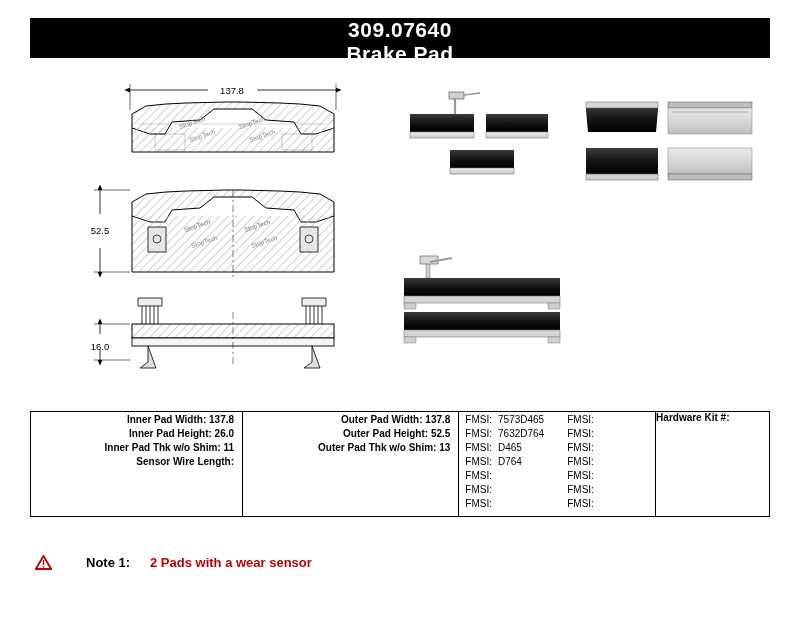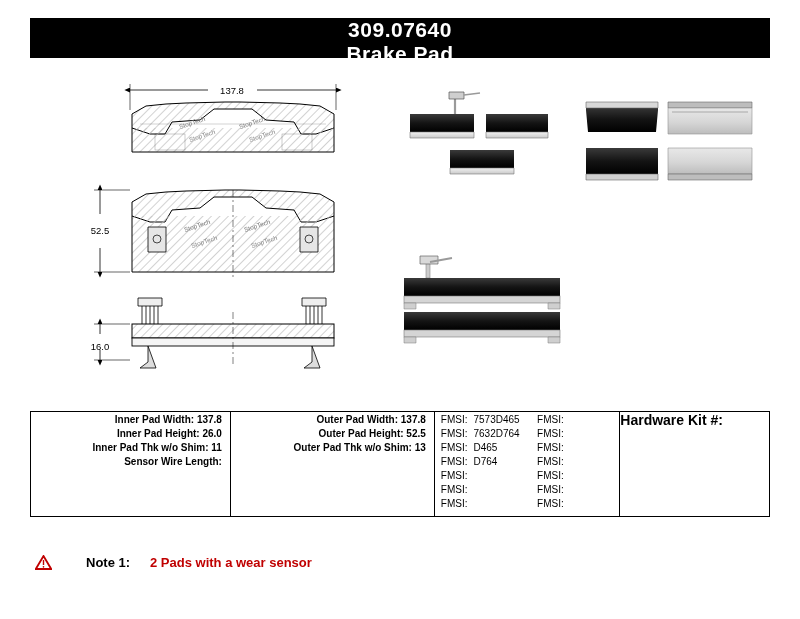--- a/index.html
+++ b/index.html
@@ -103,21 +103,21 @@
   }
   .fmsi-col-b {
     width: 50%;
     padding-left: 10px;
     box-sizing: border-box;
   }
   .fmsi-label { display: inline-block; }
   .fmsi-val { display: inline-block; padding-left: 6px; }
   .related-body {
     padding: 6px 8px;
-    font-size: 14px;
+    font-size: 10px;
     font-weight: bold;
   }
 
   
   .notes {
     position: absolute;
     left: 30px;
     top: 552px;
     width: 500px;
     font-size: 13px;

